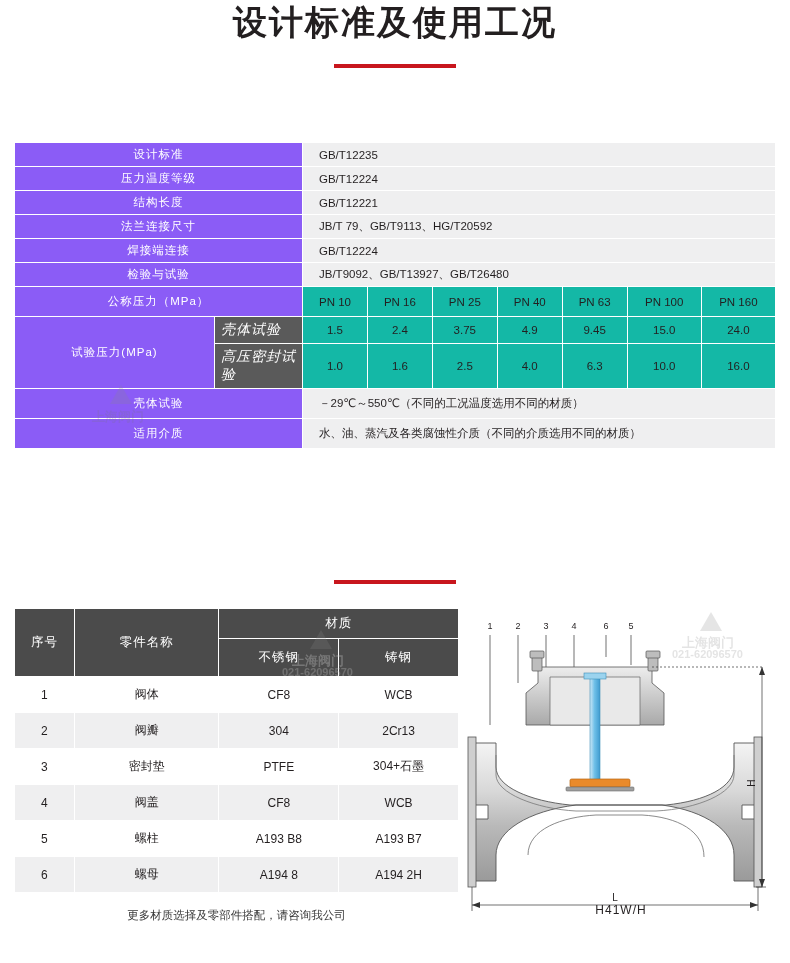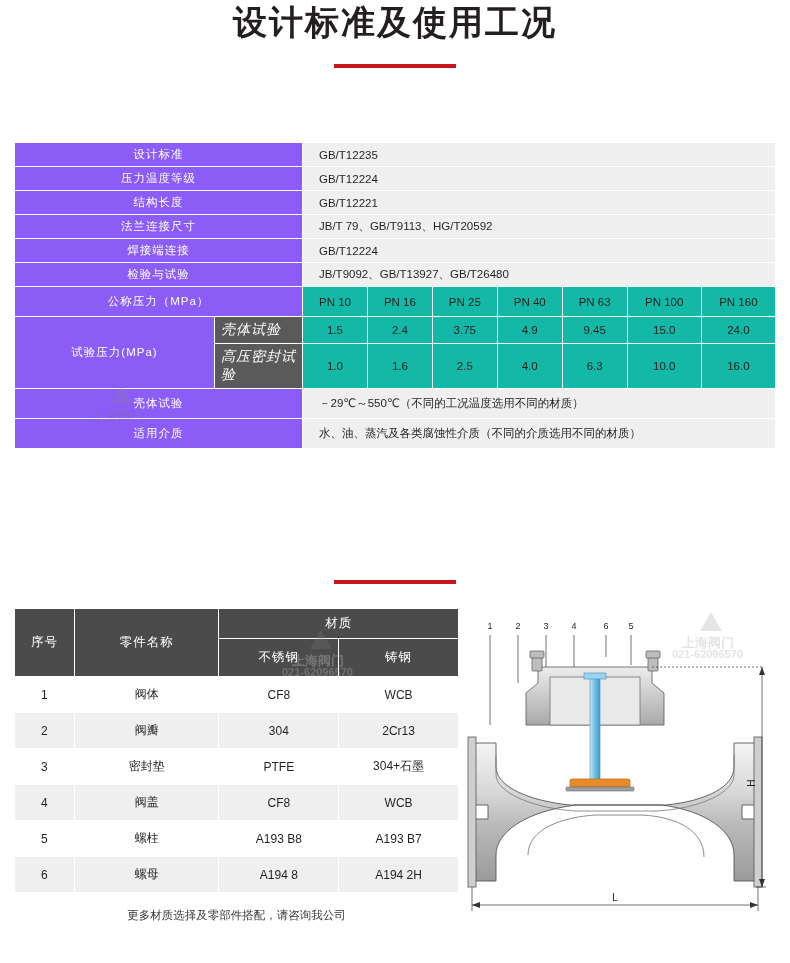--- a/index.html
+++ b/index.html
@@ -394,20 +394,21 @@
         <line x1="6" y1="300" x2="292" y2="300"></line>
         <polygon points="6,300 14,297 14,303" fill="#333" stroke="none"></polygon>
         <polygon points="292,300 284,297 284,303" fill="#333" stroke="none"></polygon>
         <line x1="6" y1="282" x2="6" y2="306"></line>
         <line x1="292" y1="282" x2="292" y2="306"></line>
       </g>
       <text x="149" y="296" font-size="10" fill="#231f20" text-anchor="middle" font-family="Liberation Sans, sans-serif">L</text>
     </svg>
   </div>
 
+  <div class="drawing-caption">H41W/H</div>
 
   <div class="wm-logo" style="left:700px; top:612px;">
     <div class="tri"></div>
   </div>
   <div class="wm" style="left:682px; top:634px;">上海阀门</div>
   <div class="wm" style="left:672px; top:648px; font-size:11px;">021-62096570</div>
 
 </div>
 
 </body></html>

